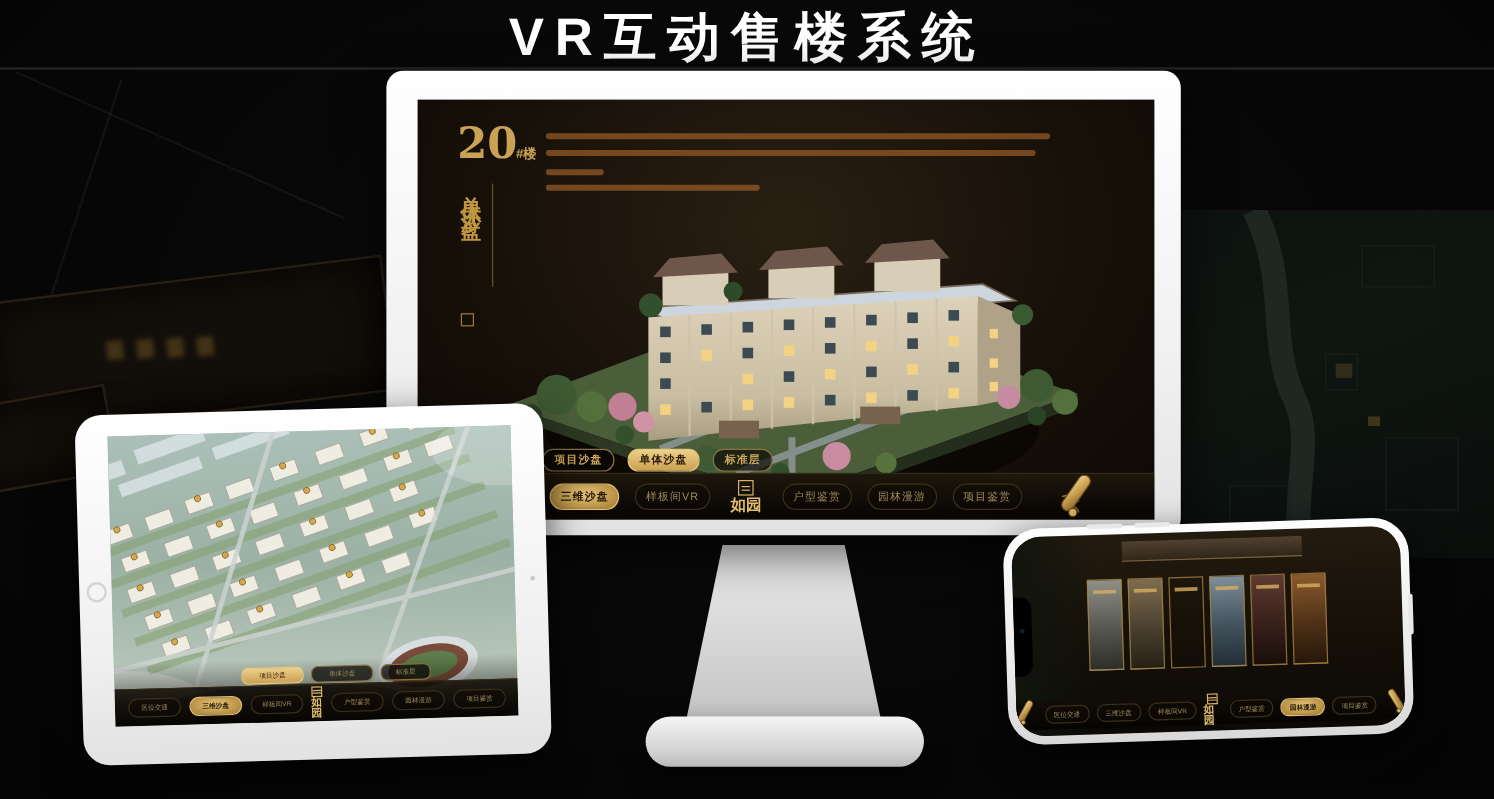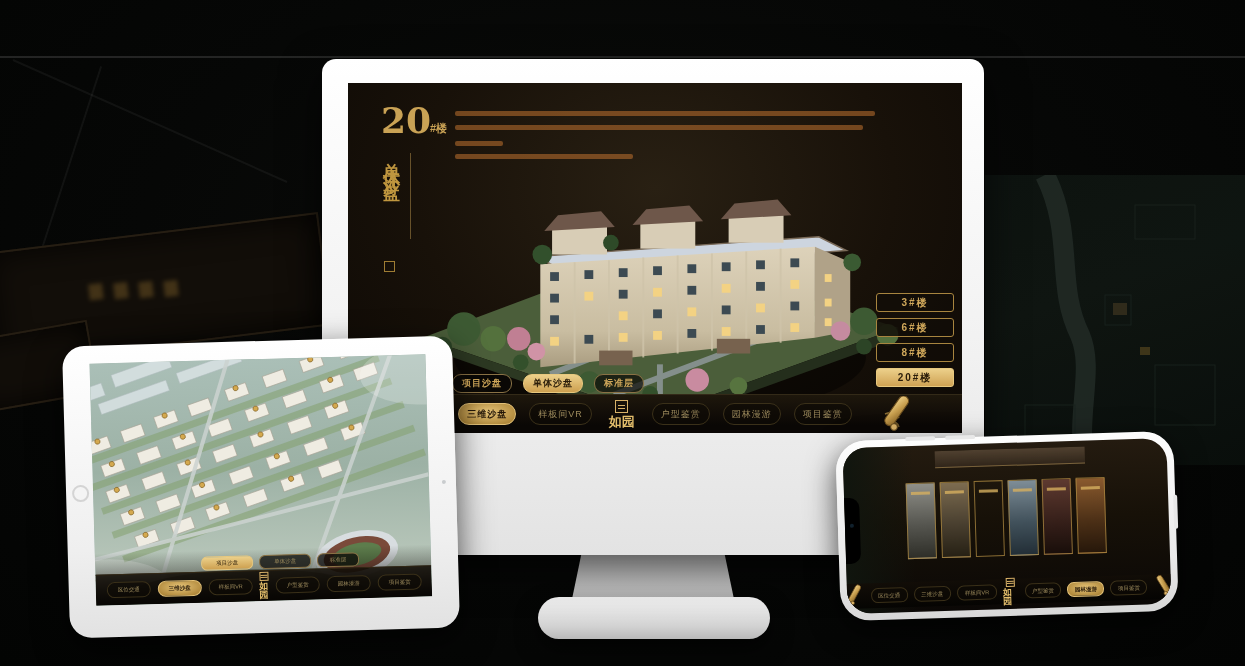--- a/index.html
+++ b/index.html
@@ -13,21 +13,21 @@
   .bg-aerial svg{width:100%;height:100%;}
   .plaque{position:absolute;background:#120e09;border:2px solid #261e13;
     box-shadow:0 0 30px rgba(0,0,0,.8) inset;}
   .plaque .gl{position:absolute;width:14px;height:16px;background:#7c5e28;opacity:.45;filter:blur(2px);}
   .title-rule{position:absolute;left:0;top:56px;width:1245px;height:2px;background:rgba(180,180,180,.18);}
   
   .page-title{position:absolute;left:0;top:2px;width:1245px;text-align:center;
     color:#fff;font-size:44px;font-weight:bold;letter-spacing:9px;}
   .footnote{position:absolute;left:660px;top:640px;color:#ededed;font-size:16px;letter-spacing:1.6px;}
   
-  .monitor{position:absolute;left:322px;top:59px;width:662px;height:496px;border-radius:14px;
+  .monitor{position:absolute;left:322px;top:59px;width:662px;height:387px;border-radius:14px;
     background:linear-gradient(180deg,#ffffff,#f1f1f1 60%,#e3e3e3);box-shadow:0 14px 40px rgba(0,0,0,.65);}
   .m-screen{position:absolute;left:26px;top:24px;width:614px;height:350px;overflow:hidden;
     background:radial-gradient(ellipse at 50% 30%, #292013 0%, #181109 55%, #0d0905 100%);}
   .stand-neck{position:absolute;left:571px;top:454px;width:164px;height:150px;
     clip-path:polygon(19% 0,81% 0,100% 100%,0 100%);
     background:linear-gradient(180deg,#ececec,#d6d6d6 55%,#c2c2c2);}
   .stand-base{position:absolute;left:538px;top:597px;width:232px;height:42px;border-radius:21px;
     background:linear-gradient(180deg,#f4f4f4,#d2d2d2 70%,#b9b9b9);box-shadow:0 10px 22px rgba(0,0,0,.6);}
   
   .m-h-num{position:absolute;left:33px;top:16px;color:#c9a255;font-family:"DejaVu Serif",serif;font-size:36px;font-weight:bold;}
@@ -158,20 +158,21 @@
           <rect x="120" y="120" width="26" height="30"></rect>
         <rect x="170" y="190" width="60" height="60"></rect>
           <rect x="40" y="230" width="50" height="34"></rect>
       </g>
       <rect x="128" y="128" width="14" height="12" fill="#3a3320" opacity=".9"></rect>
       <rect x="155" y="172" width="10" height="8" fill="#6a5524" opacity=".6"></rect>
     </svg>
   </div>
   <div class="title-rule"></div>
 
+  <div class="page-title">VR互动售楼系统</div>
 
   <div class="stand-neck"></div>
   <div class="stand-base"></div>
 
   <div class="monitor">
     <div class="m-screen">
 
       <div class="m-h-num">20</div>
       <div class="m-h-suf">#楼</div>
       <div class="m-h-vert">单体沙盘</div>
@@ -274,26 +275,20 @@
           <circle cx="190" cy="250" r="11" fill="#3d5a33"></circle>
             <circle cx="300" cy="248" r="12" fill="#c98ba0"></circle>
           <circle cx="342" cy="254" r="9" fill="#57743f"></circle>
             <circle cx="252" cy="262" r="8" fill="#33502b"></circle>
           <circle cx="142" cy="120" r="10" fill="#32502c"></circle>
             <circle cx="458" cy="128" r="9" fill="#3a5a32"></circle>
           <circle cx="212" cy="108" r="8" fill="#2e4a28"></circle>
         </g>
       </svg>
 
-      <div class="floors">
-        <div class="fbtn">3#楼</div>
-        <div class="fbtn">6#楼</div>
-        <div class="fbtn">8#楼</div>
-        <div class="fbtn active">20#楼</div>
-      </div>
 
       <div class="m-tabs">
         <div class="mtab">项目沙盘</div>
         <div class="mtab active">单体沙盘</div>
         <div class="mtab">标准层</div>
       </div>
 
       <div class="m-nav">
         <div class="nitem">区位交通</div>
         <div class="nitem active">三维沙盘</div>

